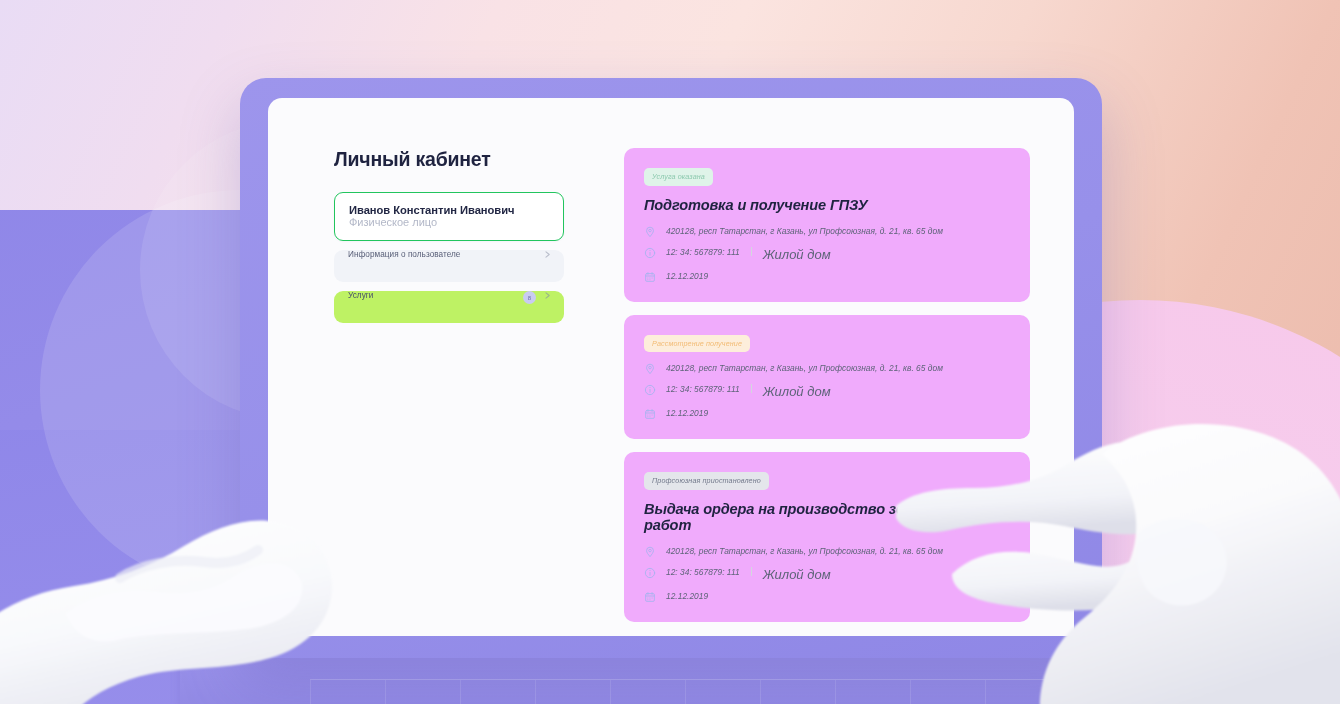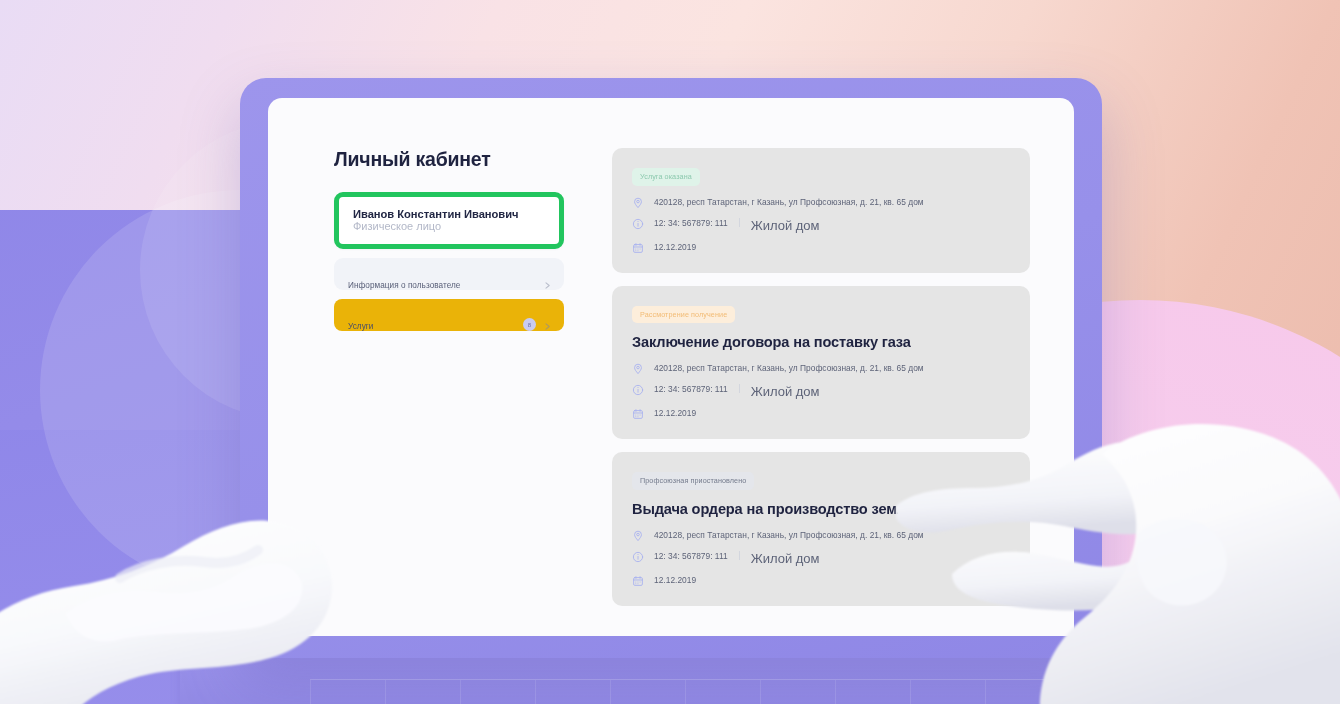--- a/index.html
+++ b/index.html
@@ -126,67 +126,66 @@
     flex: 1;
     border-left: 1px solid rgba(255,255,255,0.13);
   }
 
   
   #app {
     position: absolute;
     inset: 0;
     padding: 50px 44px 0 66px;
     display: flex;
-    gap: 48px;
+    gap: 60px;
   }
 
   
   #sidebar { width: 230px; flex: 0 0 230px; }
 
   #page-title {
     font-size: 19.5px;
     font-weight: bold;
     color: #1f2340;
     letter-spacing: -0.2px;
     margin-bottom: 21px;
   }
 
   .user-card {
     background: #ffffff;
-    border: 5px solid #22c55e;
+    border: 1px solid #22c55e;
     border-radius: 9px;
     padding: 11px 14px 12px 14px;
     margin-bottom: 9px;
     box-shadow: 0 1px 2px rgba(40,50,90,0.035);
   }
   .user-name {
     font-size: 11.2px;
     font-weight: bold;
     color: #222744;
     letter-spacing: -0.05px;
   }
   .user-role {
     font-size: 11px;
     color: #b3b8c8;
   }
 
   .nav-item {
     position: relative;
     display: flex;
-    align-items: flex-end;
+    align-items: flex-start;
     background: #f1f3f8;
     border-radius: 9px;
     height: 32px;
     padding: 0 12px 0 14px;
     margin-bottom: 9px;
     cursor: pointer;
   }
   .nav-item.active {
-    background: #eab308;
-    border-radius: 8px;
+    background: #bef264;
   }
   .nav-label {
     font-size: 8.2px;
     color: #5a6079;
     flex: 1;
     letter-spacing: 0.05px;
   }
   .nav-item.active .nav-label { color: #474d6b; }
 
   .nav-count {
@@ -207,24 +206,25 @@
     height: 9px;
     flex: 0 0 9px;
     opacity: 0.55;
   }
   .chev svg { display: block; }
 
   
   #main { flex: 1; min-width: 0; }
 
   .svc-card {
-    background: #e5e5e5;
+    background: #f0abfc;
     border-radius: 10px;
     padding: 17px 20px 19px 20px;
     margin-bottom: 13px;
+    font-style: italic;
   }
 
   .badge {
     display: inline-block;
     border-radius: 5px;
     font-size: 7.2px;
     padding: 4px 8px 4.5px 8px;
     letter-spacing: 0.1px;
     margin-bottom: 11px;
   }
@@ -340,20 +340,21 @@
               </svg>
             </span>
           </div>
 
         </aside>
 
         <section id="main">
 
           <article class="svc-card">
             <span class="badge green">Услуга оказана</span>
+            <h2 class="svc-title">Подготовка и получение ГПЗУ</h2>
 
             <div class="meta-row">
               <span class="meta-icon">
                 <svg viewBox="0 0 14 14" width="12" height="12" fill="none" stroke="#a9b2ef" stroke-width="1.05">
                   <path d="M7 12.4c2.3-2.9 4-4.9 4-7A4 4 0 0 0 3 5.4c0 2.1 1.7 4.1 4 7z"></path>
                   <circle cx="7" cy="5.3" r="1.5"></circle>
                 </svg>
               </span>
               <span class="meta-text">420128, респ Татарстан, г Казань, ул Профсоюзная, д. 21, кв. 65 дом</span>
             </div>
@@ -384,21 +385,20 @@
                   <path d="M4.4 10.2h0.1"></path>
                     <path d="M6.9 10.2h0.1"></path>
                 </svg>
               </span>
               <span class="meta-text">12.12.2019</span>
             </div>
           </article>
 
           <article class="svc-card">
             <span class="badge orange">Рассмотрение получение</span>
-            <h2 class="svc-title">Заключение договора на поставку газа</h2>
 
             <div class="meta-row">
               <span class="meta-icon">
                 <svg viewBox="0 0 14 14" width="12" height="12" fill="none" stroke="#a9b2ef" stroke-width="1.05">
                   <path d="M7 12.4c2.3-2.9 4-4.9 4-7A4 4 0 0 0 3 5.4c0 2.1 1.7 4.1 4 7z"></path>
                   <circle cx="7" cy="5.3" r="1.5"></circle>
                 </svg>
               </span>
               <span class="meta-text">420128, респ Татарстан, г Казань, ул Профсоюзная, д. 21, кв. 65 дом</span>
             </div>

